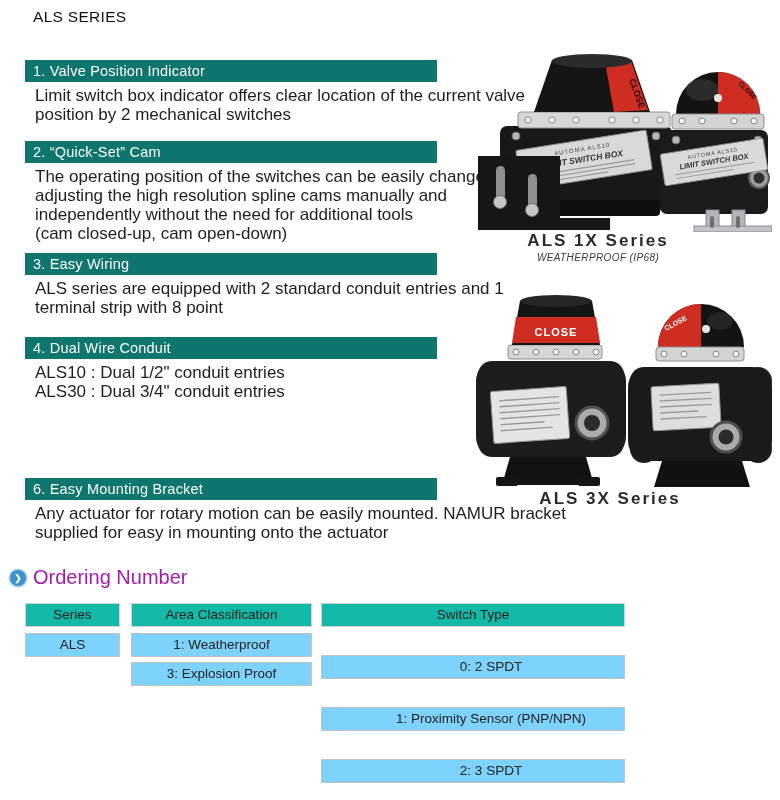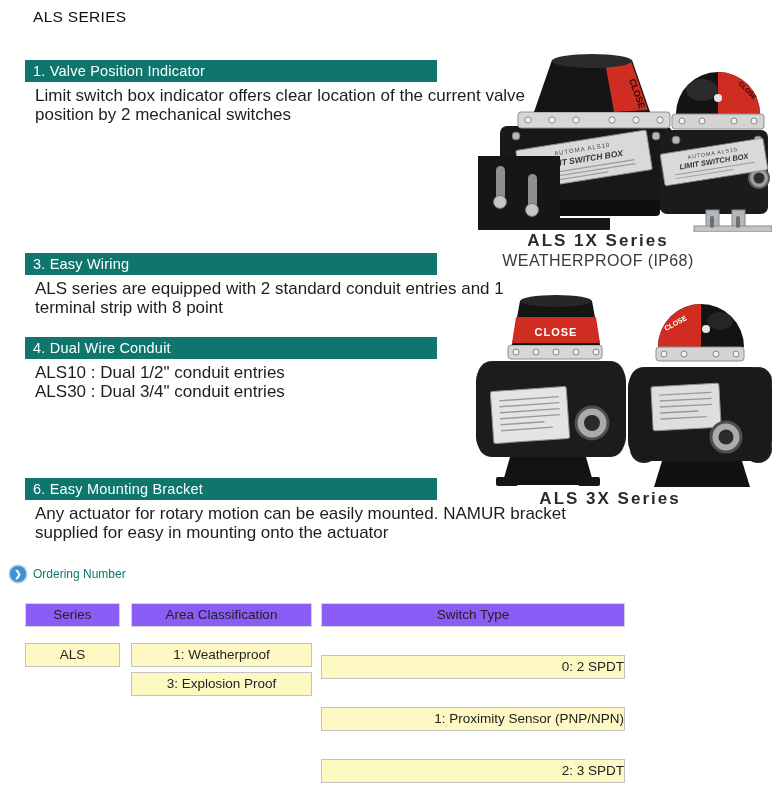--- a/index.html
+++ b/index.html
@@ -11,50 +11,57 @@
 
   .feature { position:absolute; left:25px; width:430px; }
   .feature-bar { width:412px; height:22px; background:#0f766e; color:#ffffff;
                  font-size:14.5px; line-height:22px; padding-left:8px; letter-spacing:0.2px; }
   .feature-body { white-space:pre; font-size:17px; line-height:19px; color:#1e1e1e;
                   margin:4px 0 0 10px; }
 
   .photo { position:absolute; }
   .caption { position:absolute; text-align:center; color:#2b2b2b; }
   .caption .name { font-size:17px; font-weight:bold; letter-spacing:2px; color:#2b2b2b; }
-  .caption .spec { font-size:16px; letter-spacing:0.4px; color:#3a3a3a; margin-top:1px; }
+  .caption .spec { font-size:10px; letter-spacing:0.4px; color:#3a3a3a; margin-top:1px;font-style:italic; }
 
   .ordering-heading { position:absolute; left:10px; top:566px; display:flex; align-items:center; }
   .ordering-icon { width:16px; height:16px; border-radius:50%; background:#3d93cf;
                    box-shadow:0 0 0 1.5px #aecfe8; color:#ffffff; font-size:9px; font-weight:bold;
                    display:flex; align-items:center; justify-content:center; }
-  .ordering-label { font-size:12px; color:#0f766e; margin-left:7px; }
+  .ordering-label { font-size:20px; color:#a21caf; margin-left:7px; }
 
   .order-col { position:absolute; top:603px; }
   .cell { height:24px; line-height:22px; font-size:13.5px; color:#222;
-          border:1px solid #c3c3c3; background:#fef9c3; text-align:center; margin-bottom:5px; }
-  .cell.header { background:#8b5cf6; border-color:#d4d4d4; margin-bottom:16px; }
+          border:1px solid #c3c3c3; background:#7dd3fc; text-align:center; margin-bottom:5px; }
+  .cell.header { background:#14b8a6; border-color:#d4d4d4; margin-bottom:6px; }
   .col-series { left:25px;  width:95px; }
   .col-area   { left:131px; width:181px; }
   .col-switch { left:321px; width:304px; }
-  .col-switch .cell.data { text-align:right; padding-left:36px;margin-top:28px; }
+  .col-switch .cell.data { text-align:center; padding-left:36px;margin-top:28px; }
 
   svg text { font-family:"Liberation Sans", sans-serif; }
 </style>
 </head>
 <body>
 
 <div class="canvas">
 
   <div class="page-title">ALS SERIES</div>
 
   <div class="feature" style="top:60px">
     <div class="feature-bar">1. Valve Position Indicator</div>
     <div class="feature-body">Limit switch box indicator offers clear location of the current valve
 position by 2 mechanical switches</div>
+  </div>
+  <div class="feature" style="top:141px">
+    <div class="feature-bar">2. “Quick-Set” Cam</div>
+    <div class="feature-body">The operating position of the switches can be easily changed by
+adjusting the high resolution spline cams manually and
+independently without the need for additional tools
+(cam closed-up, cam open-down)</div>
   </div>
   <div class="feature" style="top:253px">
     <div class="feature-bar">3. Easy Wiring</div>
     <div class="feature-body">ALS series are equipped with 2 standard conduit entries and 1
 terminal strip with 8 point</div>
   </div>
   <div class="feature" style="top:337px">
     <div class="feature-bar">4. Dual Wire Conduit</div>
     <div class="feature-body">ALS10 : Dual 1/2" conduit entries
 ALS30 : Dual 3/4" conduit entries</div>

